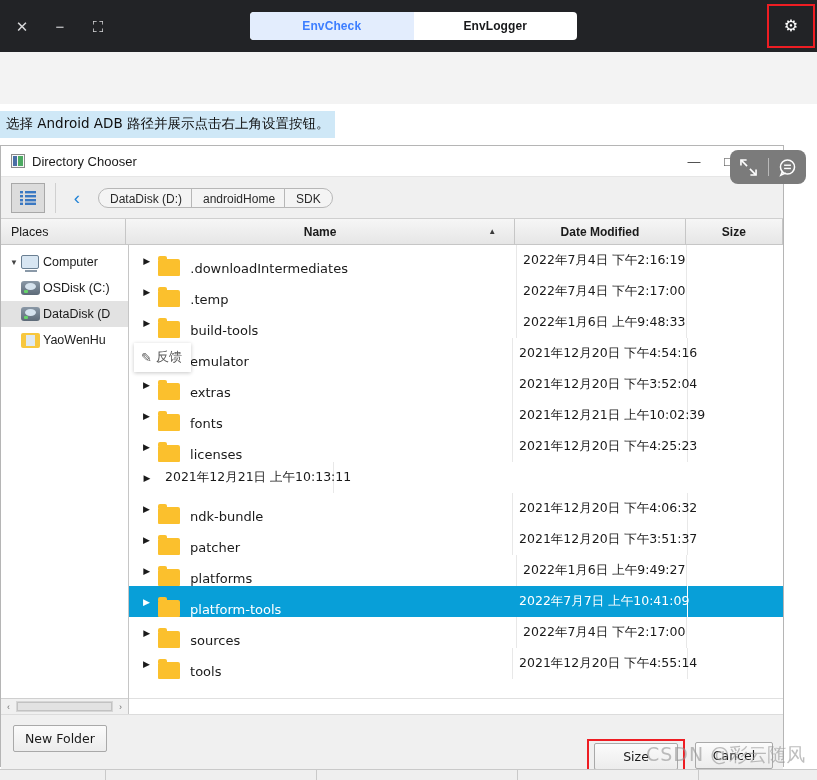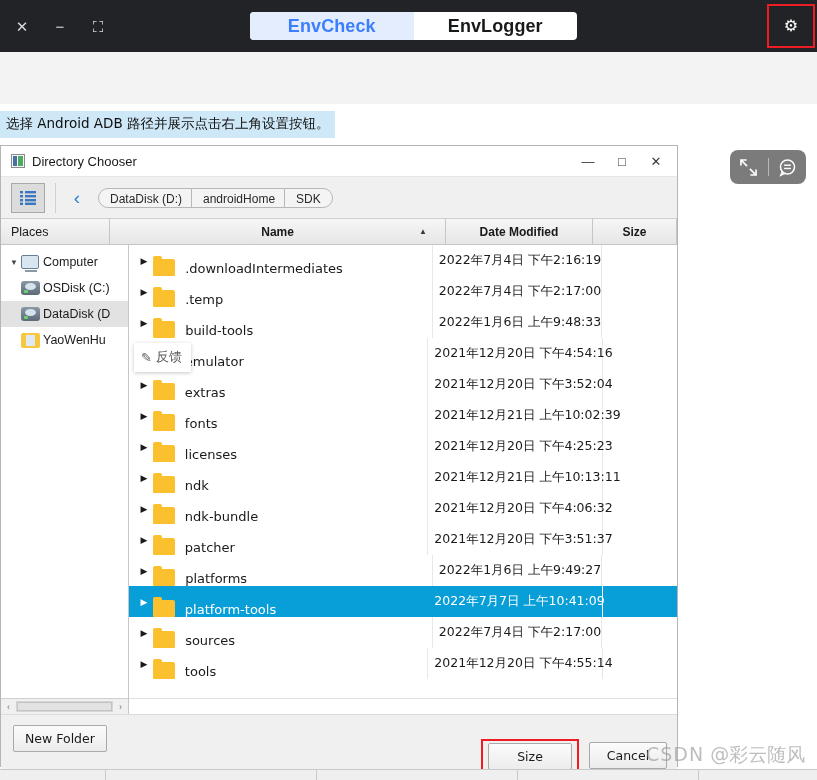--- a/index.html
+++ b/index.html
@@ -26,21 +26,21 @@
     font-size: 15px; line-height: 1; cursor: pointer;
   }
   .tabs {
     position: absolute; left: 250px; top: 12px;
     width: 327px; height: 28px;
     background: #ffffff; border-radius: 4px; overflow: hidden;
     display: flex;
   }
   .tab {
     flex: 1; display: flex; align-items: center; justify-content: center;
-    font-size: 18px; font-weight: bold; color: #18191b; cursor: pointer;
+    font-size: 12px; font-weight: bold; color: #18191b; cursor: pointer;
     letter-spacing: .1px;
   }
   .tab.active { background: #e3edfd; color: #3d7eff; }
   .gear-box {
     position: absolute; right: 2px; top: 4px; width: 48px; height: 44px;
     border: 2px solid #ee1d23; box-sizing: border-box;
     display: flex; align-items: center; justify-content: center; cursor: pointer;
   }
   .gear-glyph { color: #ffffff; font-size: 16px; line-height: 1; }
 
@@ -56,21 +56,21 @@
   
   .caption {
     position: absolute; left: 0; top: 111px;
     background: #cfe8f7; color: #101010;
     font-size: 13.5px; padding: 4px 6px 5px 6px; white-space: nowrap;
     font-family: "DejaVu Sans", "Liberation Sans", sans-serif;
   }
 
   
   .dlg {
-    position: absolute; left: 0; top: 145px; width: 678px; height: 622px;
+    position: absolute; left: 0; top: 145px; width: 784px; height: 622px;
     background: #f0f0f0; border: 1px solid #b5b5b5; box-sizing: border-box;
   }
   .dlg-title {
     position: relative; height: 30px; background: #ffffff;
     border-bottom: 1px solid #e6e6e6;
     display: flex; align-items: center; padding-left: 10px;
   }
   .dlg-icon {
     width: 14px; height: 14px; margin-right: 7px; position: relative;
     background: #f7f7f7; border: 1px solid #8a8a8a; box-sizing: border-box;
@@ -467,24 +467,20 @@
             <span class="tw">▶</span>
             <div class="fname-cell">
               <span class="folder"></span>
               <span class="fname">licenses</span>
             </div>
             <div class="fdate-cell">2021年12月20日 下午4:25:23</div>
             <div class="fsize-cell"></div>
           </div>
           <div class="frow">
             <span class="tw">▶</span>
-            <div class="fname-cell">
-              <span class="folder"></span>
-              <span class="fname">ndk</span>
-            </div>
             <div class="fdate-cell">2021年12月21日 上午10:13:11</div>
             <div class="fsize-cell"></div>
           </div>
           <div class="frow">
             <span class="tw">▶</span>
             <div class="fname-cell">
               <span class="folder"></span>
               <span class="fname">ndk-bundle</span>
             </div>
             <div class="fdate-cell">2021年12月20日 下午4:06:32</div>

